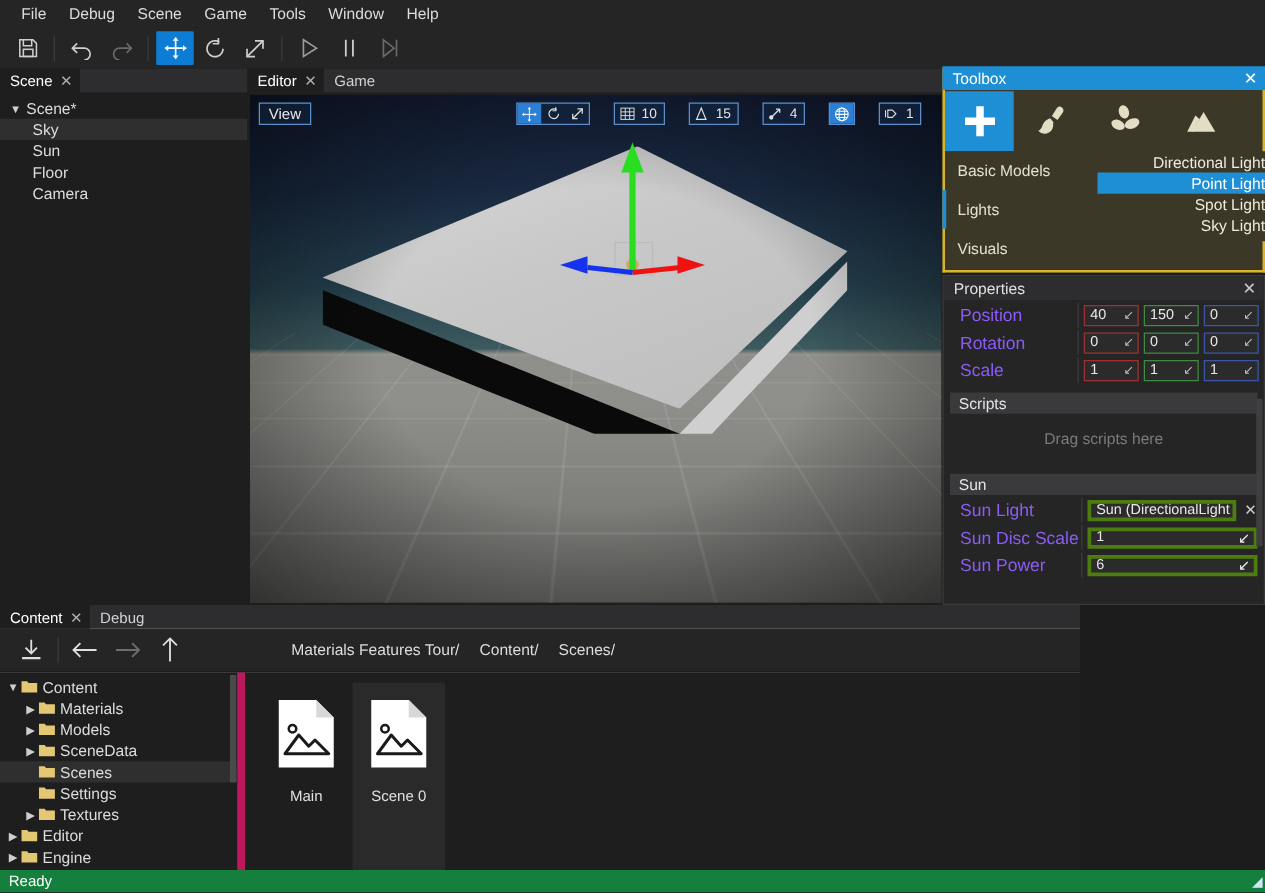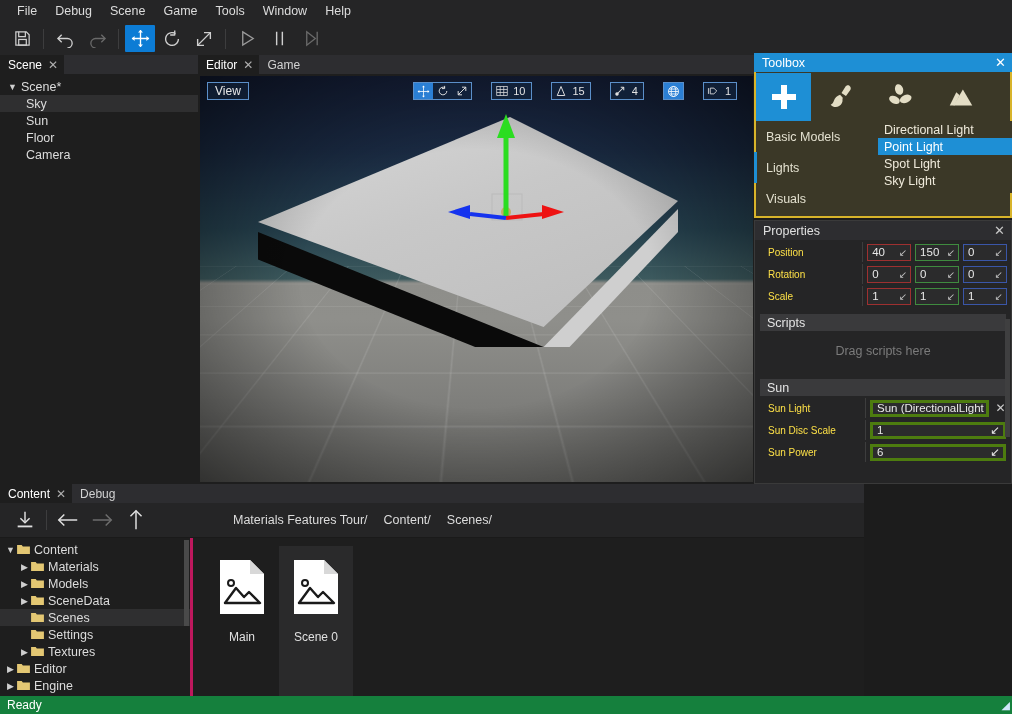--- a/index.html
+++ b/index.html
@@ -161,36 +161,36 @@
     content: ""; position: absolute; left: -2px; top: 0; bottom: 0; width: 3px;
     background: #1e8fd5;
   }
   .tb-cat.sel { background: #3b3827; }
   .tb-sub {
     position: absolute; left: 122px; top: 0; width: 134px; background: #3b3827;
     padding: 0 0 4px 0;
   }
   .tb-item {
     height: 17px; display: flex; align-items: center; padding-left: 6px;
-    font-size: 12.5px; color: #efeadb;
+    font-size: 12.5px; color: #efeadb; justify-content: flex-end;
   }
   .tb-item.sel { background: #1e8fd5; color: #fff; }
 
   
   .props {
     position: absolute; left: 754px; top: 220px; width: 258px; height: 264px;
     background: #252526; border: 1px solid #3a3a3a;
   }
   .props-title {
     height: 19px; background: #2d2d30; display: flex; align-items: center;
     padding: 0 6px 0 8px; font-size: 12.5px; color: #e0e0e0;
   }
   .props-title .x { margin-left: auto; font-size: 13px; color: #c8c8c8; }
   .prow { height: 20px; display: flex; align-items: center; margin-top: 2px; }
-  .plabel { width: 110px; padding-left: 13px; font-size: 10px; color: #fde047; }
+  .plabel { width: 110px; padding-left: 13px; font-size: 14px; color: #8b5cf6; }
   .pvsep { width: 1px; align-self: stretch; background: #3d3d3d; margin-right: 4px; }
   .nfield {
     height: 17px; display: flex; align-items: center; justify-content: space-between;
     background: #2b2b2c; border: 1px solid #555; padding: 0 3px 0 4px;
     font-size: 11.5px; color: #e8e8e8; margin-right: 4px;
   }
   .nfield.x3 { width: 45px; }
   .nfield.bx { border-color: #9e3030; }
   .nfield.by { border-color: #3f8b3f; }
   .nfield.bz { border-color: #3a56a8; }
@@ -238,21 +238,21 @@
   .cb-tree-scroll {
     position: absolute; right: 1px; top: 2px; width: 5px; height: 86px; background: #4a4a4a;
   }
   .ctrow {
     height: 17px; display: flex; align-items: center; font-size: 12.5px;
     color: #dcdcdc; white-space: nowrap;
   }
   .ctrow.selected { background: #2f2f30; }
   .folder { margin-right: 4px; display: inline-flex; }
   .cb-grid {
-    flex: 1; background: #1e1e1e; border-left: 3px solid #be185d;
+    flex: 1; background: #1e1e1e; border-left: 6px solid #be185d;
     display: flex; padding: 8px 0 0 12px; gap: 0;
   }
   .asset {
     width: 74px; padding: 12px 0 6px 0; display: flex; flex-direction: column;
     align-items: center; gap: 14px;
   }
   .asset.hl { background: #2a2a2b; }
   .asset .nm { font-size: 12px; color: #e0e0e0; }
 
   

